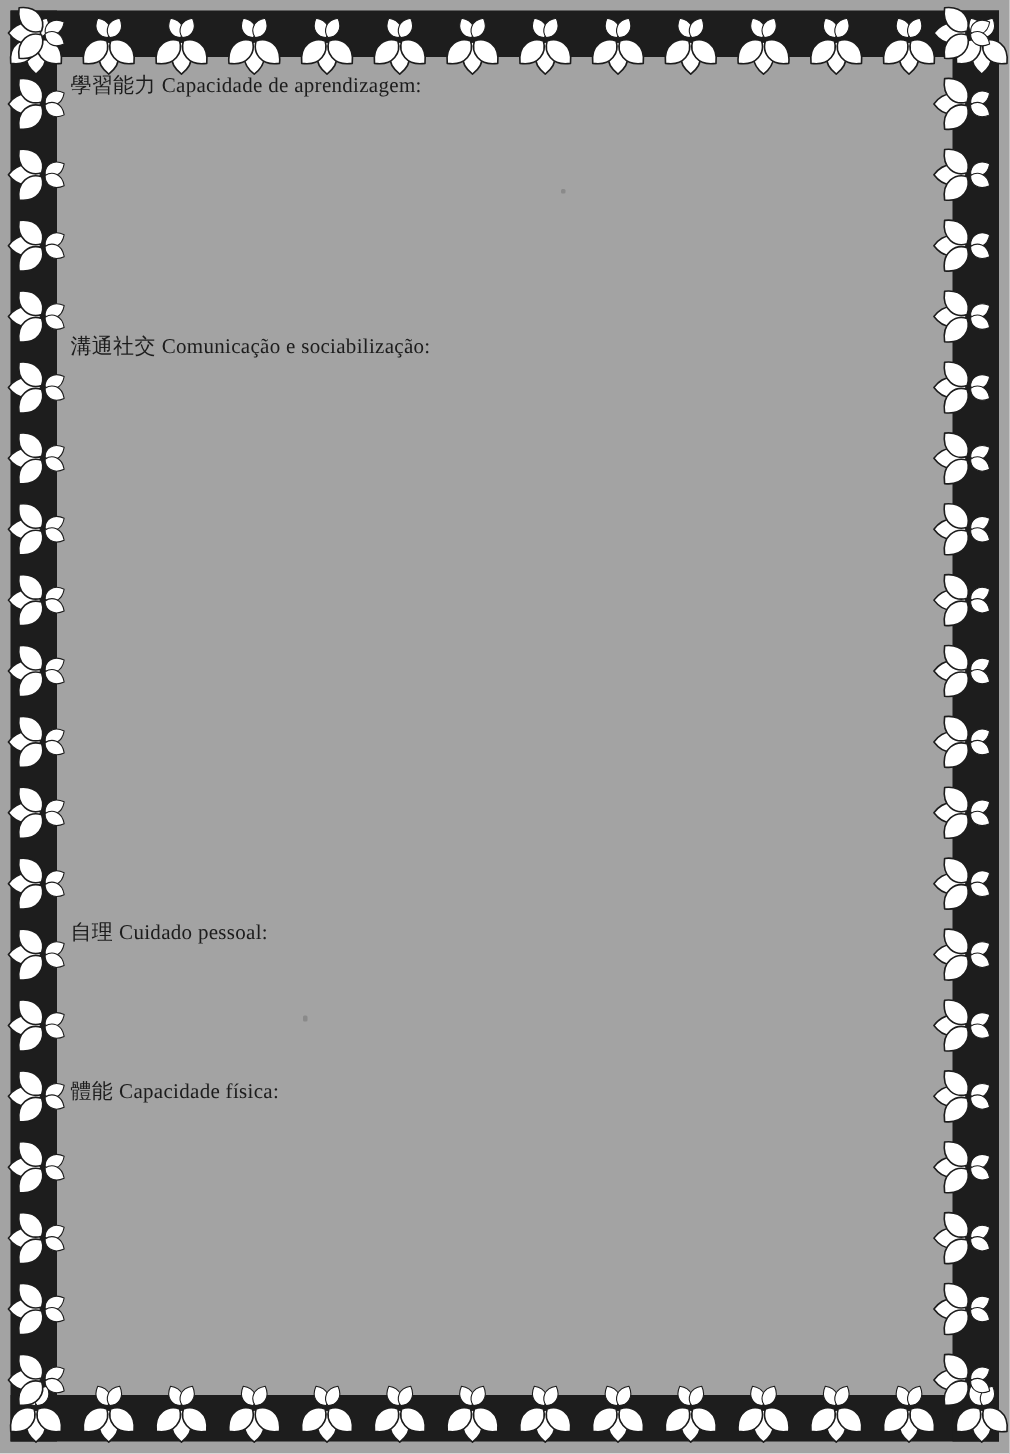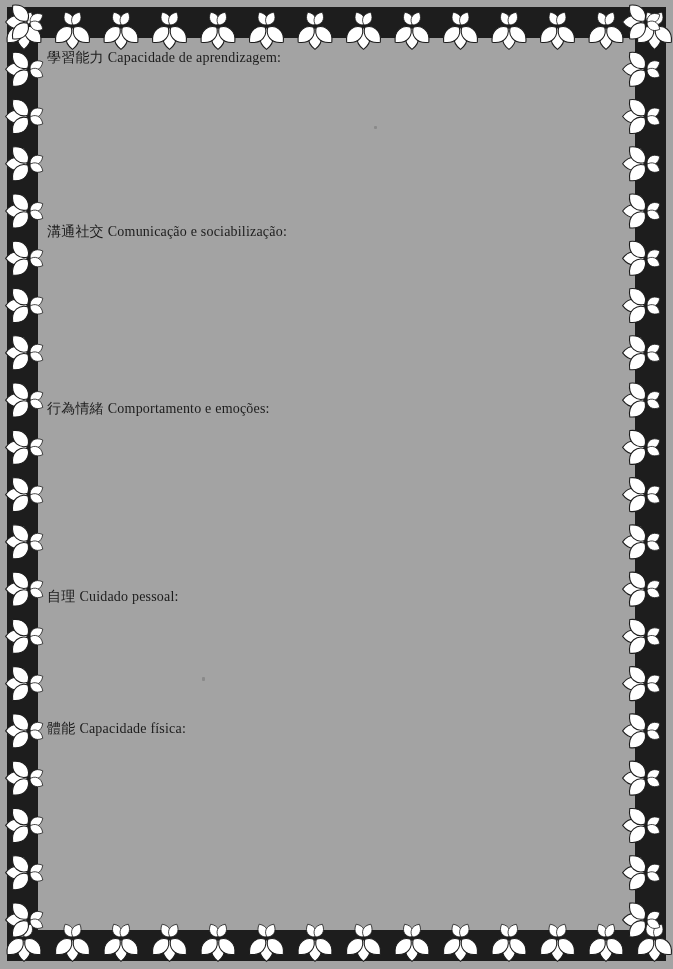--- a/index.html
+++ b/index.html
@@ -36,21 +36,21 @@
     left: 47px;
     font-size: 14px;
     line-height: 16px;
     color: #1c1c1c;
     letter-spacing: 0.2px;
     white-space: nowrap;
   }
   .s1 { top: 50px; }
   .s2 { top: 224px; text-align: right; }
   .s3 { top: 401px; }
-  .s4 { top: 589px; }
+  .s4 { top: 615px; }
   .s5 { top: 721px; }
   .write-area {
     position: absolute;
     left: 47px;
     right: 47px;
     height: 140px;
   }
   .w1 { top: 70px; }
   .w2 { top: 244px; }
   .w3 { top: 421px; }
@@ -165,23 +165,20 @@
     <div class="section-heading s1">
       <span class="zh">學習能力</span><span>Capacidade de aprendizagem:</span>
     </div>
     <div class="write-area w1"></div>
 
     <div class="section-heading s2">
       <span class="zh">溝通社交</span><span>Comunicação e sociabilização:</span>
     </div>
     <div class="write-area w2"></div>
 
-    <div class="section-heading s3">
-      <span class="zh">行為情緒</span><span>Comportamento e emoções:</span>
-    </div>
     <div class="write-area w3"></div>
 
     <div class="section-heading s4">
       <span class="zh">自理</span><span>Cuidado pessoal:</span>
     </div>
     <div class="write-area w4"></div>
 
     <div class="section-heading s5">
       <span class="zh">體能</span><span>Capacidade física:</span>
     </div>

